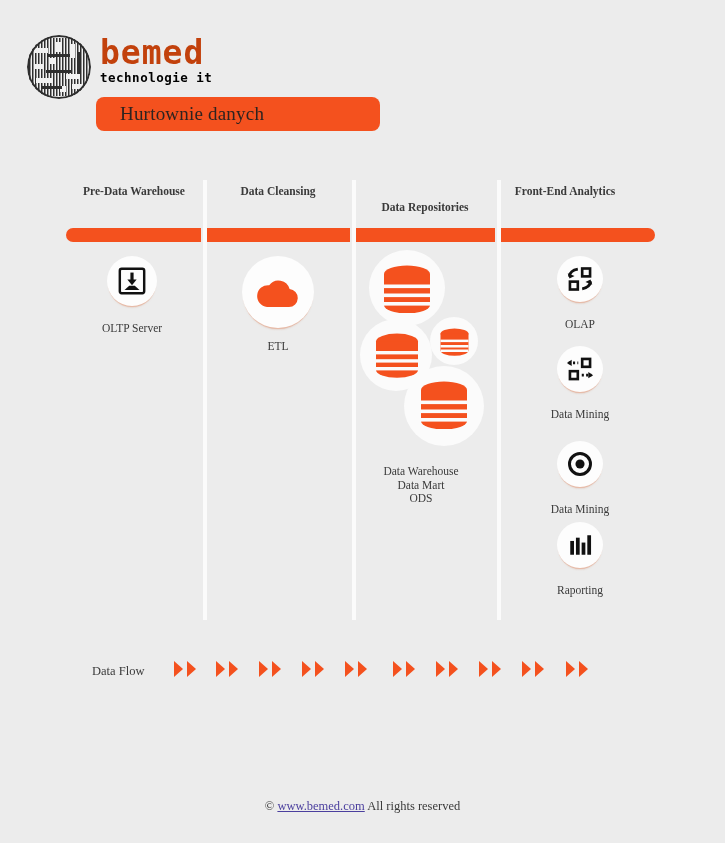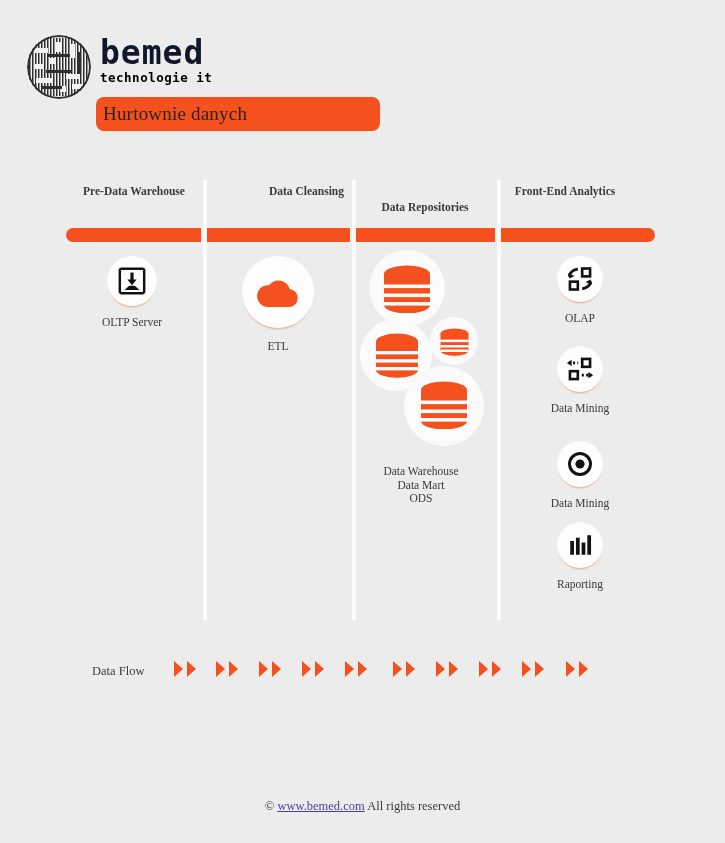--- a/index.html
+++ b/index.html
@@ -11,32 +11,32 @@
     position:relative;
     overflow:hidden;
   }
   .canvas{position:absolute;left:0;top:0;width:725px;height:843px;}
 
   
   .logo-wrap{position:absolute;left:26px;top:34px;width:66px;height:66px;}
   .logo-mark{width:66px;height:66px;display:block;}
   .brand{position:absolute;left:100px;top:36px;}
   .brand-name{display:block;font-family:"DejaVu Sans Mono", monospace;
-    font-size:33px;font-weight:700;letter-spacing:1px;color:#0f172a;line-height:34px;}
+    font-size:33px;font-weight:700;letter-spacing:1px;color:#c2410c;line-height:34px;}
   .brand-sub{display:block;font-family:"DejaVu Sans Mono", monospace;
     font-size:12.5px;font-weight:700;letter-spacing:0.5px;color:#000000;line-height:14px;margin-top:1px;}
 
   .title-banner{
     position:absolute;left:96px;top:97px;width:284px;height:34px;
     background:#f4511e;border-radius:8px;
     display:flex;align-items:center;
   }
   .title-banner .title-text{
     font-family:"Liberation Serif", serif;font-size:19px;color:#2d2320;
-    padding-left:7px;letter-spacing:.2px;
+    padding-left:24px;letter-spacing:.2px;
   }
 
   
   .col-headers{position:absolute;left:0;top:185px;width:579px;height:30px;}
   .col-head{
     position:absolute;text-align:center;font-size:11.5px;font-weight:700;
     line-height:13.5px;color:#3a3a3a;font-family:"Liberation Serif", serif;
   }
   .divider{position:absolute;width:4px;background:#fbfbfb;top:180px;height:440px;}
 
@@ -46,21 +46,21 @@
   .bar.last{border-top-right-radius:7px;border-bottom-right-radius:7px;}
 
   
   .node{position:absolute;text-align:center;}
   .circle{
     position:relative;border-radius:50%;background:#fdfdfd;
     margin:0 auto;display:flex;align-items:center;justify-content:center;
     box-shadow:0 2px 0 -1px #e8bba8, 0 3px 2px -2px rgba(200,120,80,.55);
   }
   .node-label{
-    margin-top:10px;font-size:11.5px;line-height:13.5px;color:#3a3a3a;
+    margin-top:16px;font-size:11.5px;line-height:13.5px;color:#3a3a3a;
     font-family:"Liberation Serif", serif;white-space:pre-line;
   }
 
   
   .db-cluster{position:absolute;}
   .db-bubble{position:absolute;border-radius:50%;background:#fbfbfb;}
   .db-icon{position:absolute;}
 
   
   .flow-row{position:absolute;left:0;top:655px;width:725px;height:36px;}
@@ -123,21 +123,21 @@
     <span class="brand-sub">technologie it</span>
   </div>
 
   <div class="title-banner">
     <span class="title-text">Hurtownie danych</span>
   </div>
 
   <div class="col-headers">
     <div class="col-head" style="left:68px;top:0;width:132px;">Pre-Data
 Warehouse</div>
-    <div class="col-head" style="left:212px;top:0;width:132px;text-align:right;">Data
+    <div class="col-head" style="left:212px;top:0;width:132px;">Data
 Cleansing</div>
     <div class="col-head" style="left:358px;top:0;width:134px;margin-top:16px;">Data
 Repositories</div>
     <div class="col-head" style="left:498px;top:0;width:134px;">Front-End
 Analytics</div>
   </div>
 
   <div class="divider" style="left:203px;"></div>
   <div class="divider" style="left:352px;"></div>
   <div class="divider" style="left:497px;"></div>

